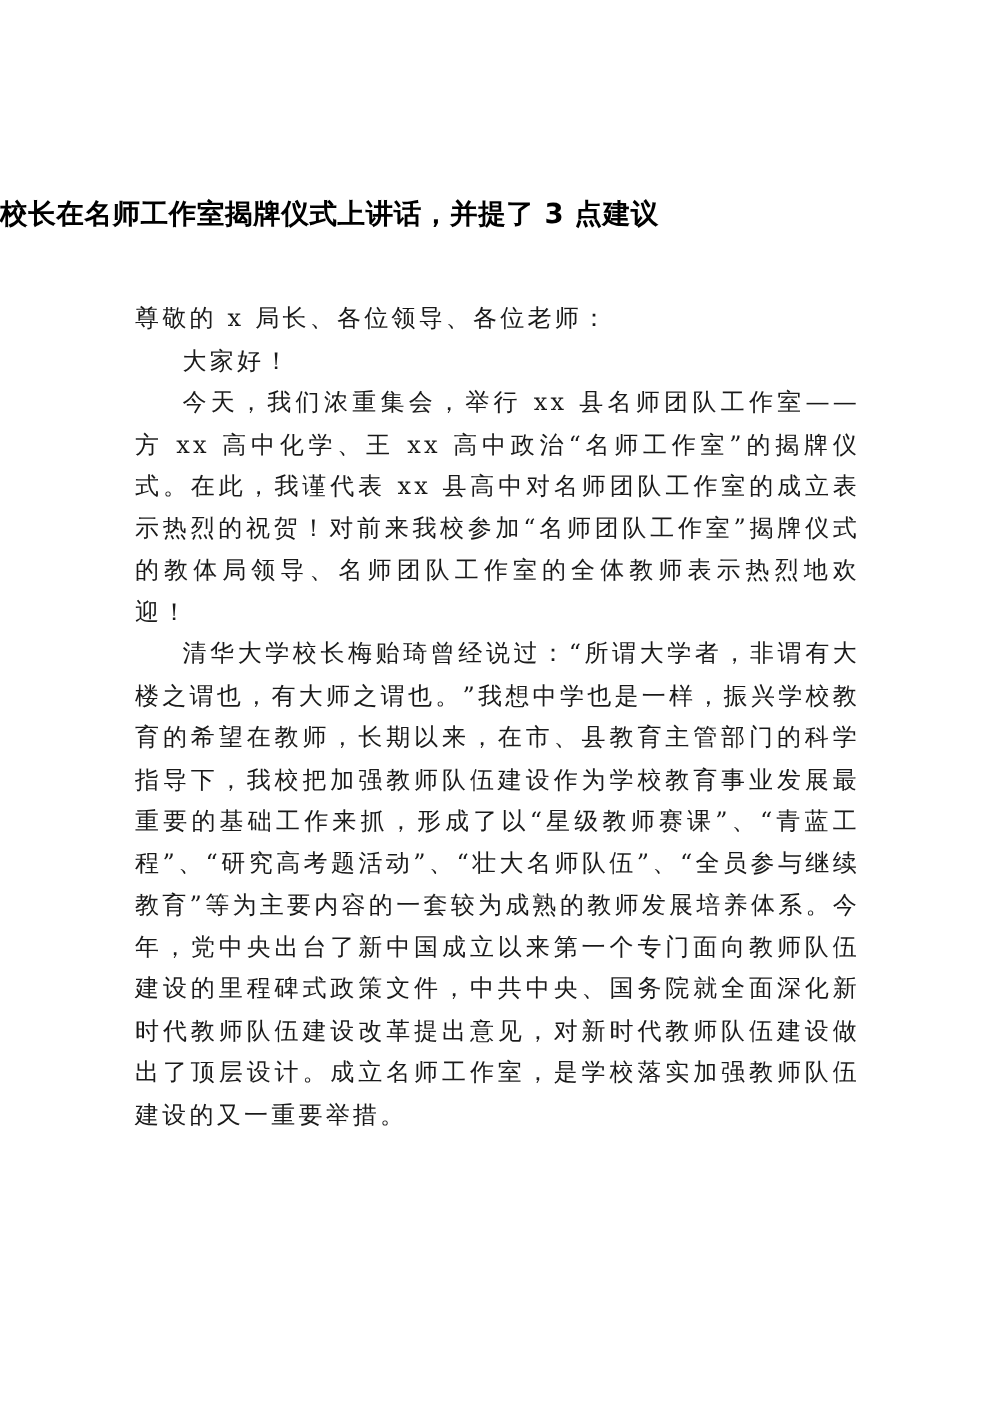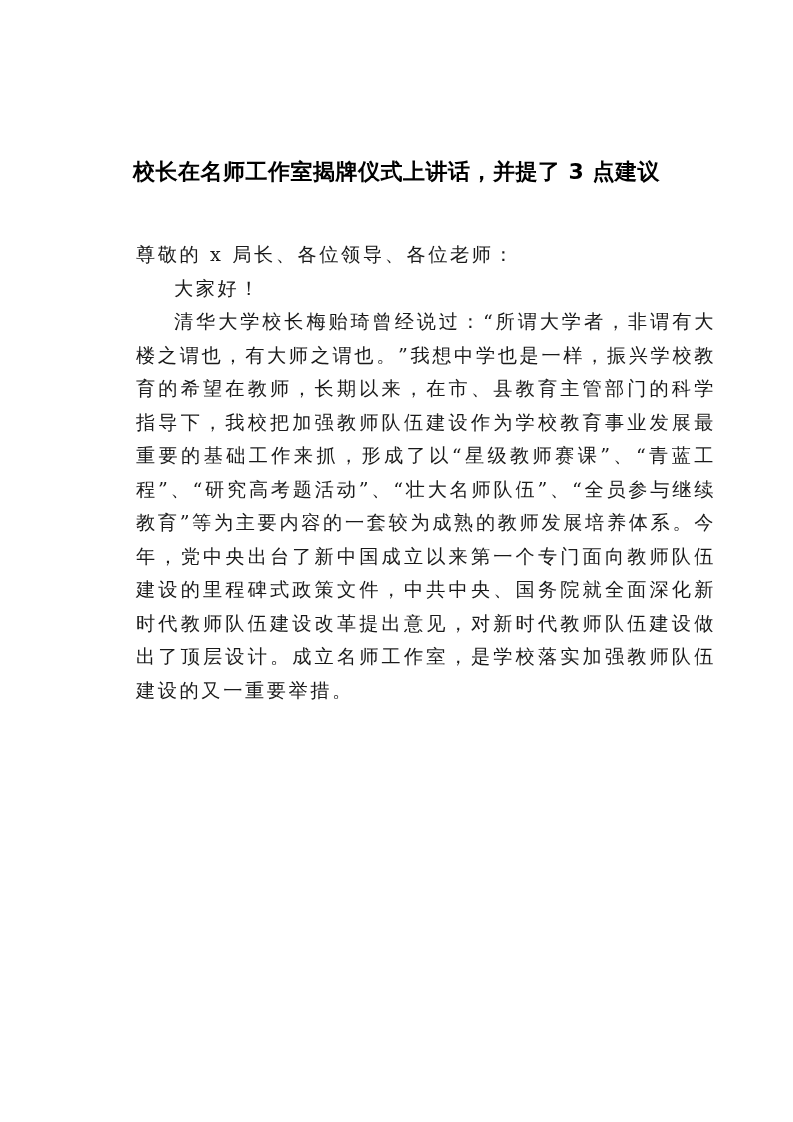--- a/index.html
+++ b/index.html
@@ -21,35 +21,34 @@
     top: 0;
     width: 793px;
     height: 1122px;
     background: #ffffff;
   }
   .title {
     position: absolute;
     left: 0;
     width: 793px;
     top: 156px;
-    text-align: center;
+    text-align: left;
     font-family: "DejaVu Sans", "Liberation Sans", sans-serif;
     font-weight: bold;
     font-size: 22px;
     letter-spacing: 0.5px;
     line-height: 32px;
     color: #000000;
     margin: 0;
   }
   .body-text {
     position: absolute;
     left: 108px;
     top: 238px;
     width: 580px;
-    margin-left: 28px;
   }
   .para {
     margin: 0;
     font-size: 19.2px;
     line-height: 33.5px;
     letter-spacing: 2.6px;
     text-align: justify;
     text-justify: inter-character;
     color: #1a1a1a;
   }
@@ -59,15 +58,16 @@
 </style>
 </head>
 <body>
 
 <div class="page">
   <h1 class="title">校长在名师工作室揭牌仪式上讲话，并提了 3 点建议</h1>
 
   <div class="body-text">
     <p class="para">尊敬的 x 局长、各位领导、各位老师：</p>
     <p class="para indent">大家好！</p>
+    <p class="para indent">今天，我们浓重集会，举行 xx 县名师团队工作室——方 xx 高中化学、王 xx 高中政治“名师工作室”的揭牌仪式。在此，我谨代表 xx 县高中对名师团队工作室的成立表示热烈的祝贺！对前来我校参加“名师团队工作室”揭牌仪式的教体局领导、名师团队工作室的全体教师表示热烈地欢迎！</p>
     <p class="para indent">清华大学校长梅贻琦曾经说过：“所谓大学者，非谓有大楼之谓也，有大师之谓也。”我想中学也是一样，振兴学校教育的希望在教师，长期以来，在市、县教育主管部门的科学指导下，我校把加强教师队伍建设作为学校教育事业发展最重要的基础工作来抓，形成了以“星级教师赛课”、“青蓝工程”、“研究高考题活动”、“壮大名师队伍”、“全员参与继续教育”等为主要内容的一套较为成熟的教师发展培养体系。今年，党中央出台了新中国成立以来第一个专门面向教师队伍建设的里程碑式政策文件，中共中央、国务院就全面深化新时代教师队伍建设改革提出意见，对新时代教师队伍建设做出了顶层设计。成立名师工作室，是学校落实加强教师队伍建设的又一重要举措。</p>
   </div>
 </div>
 
 </body></html>

